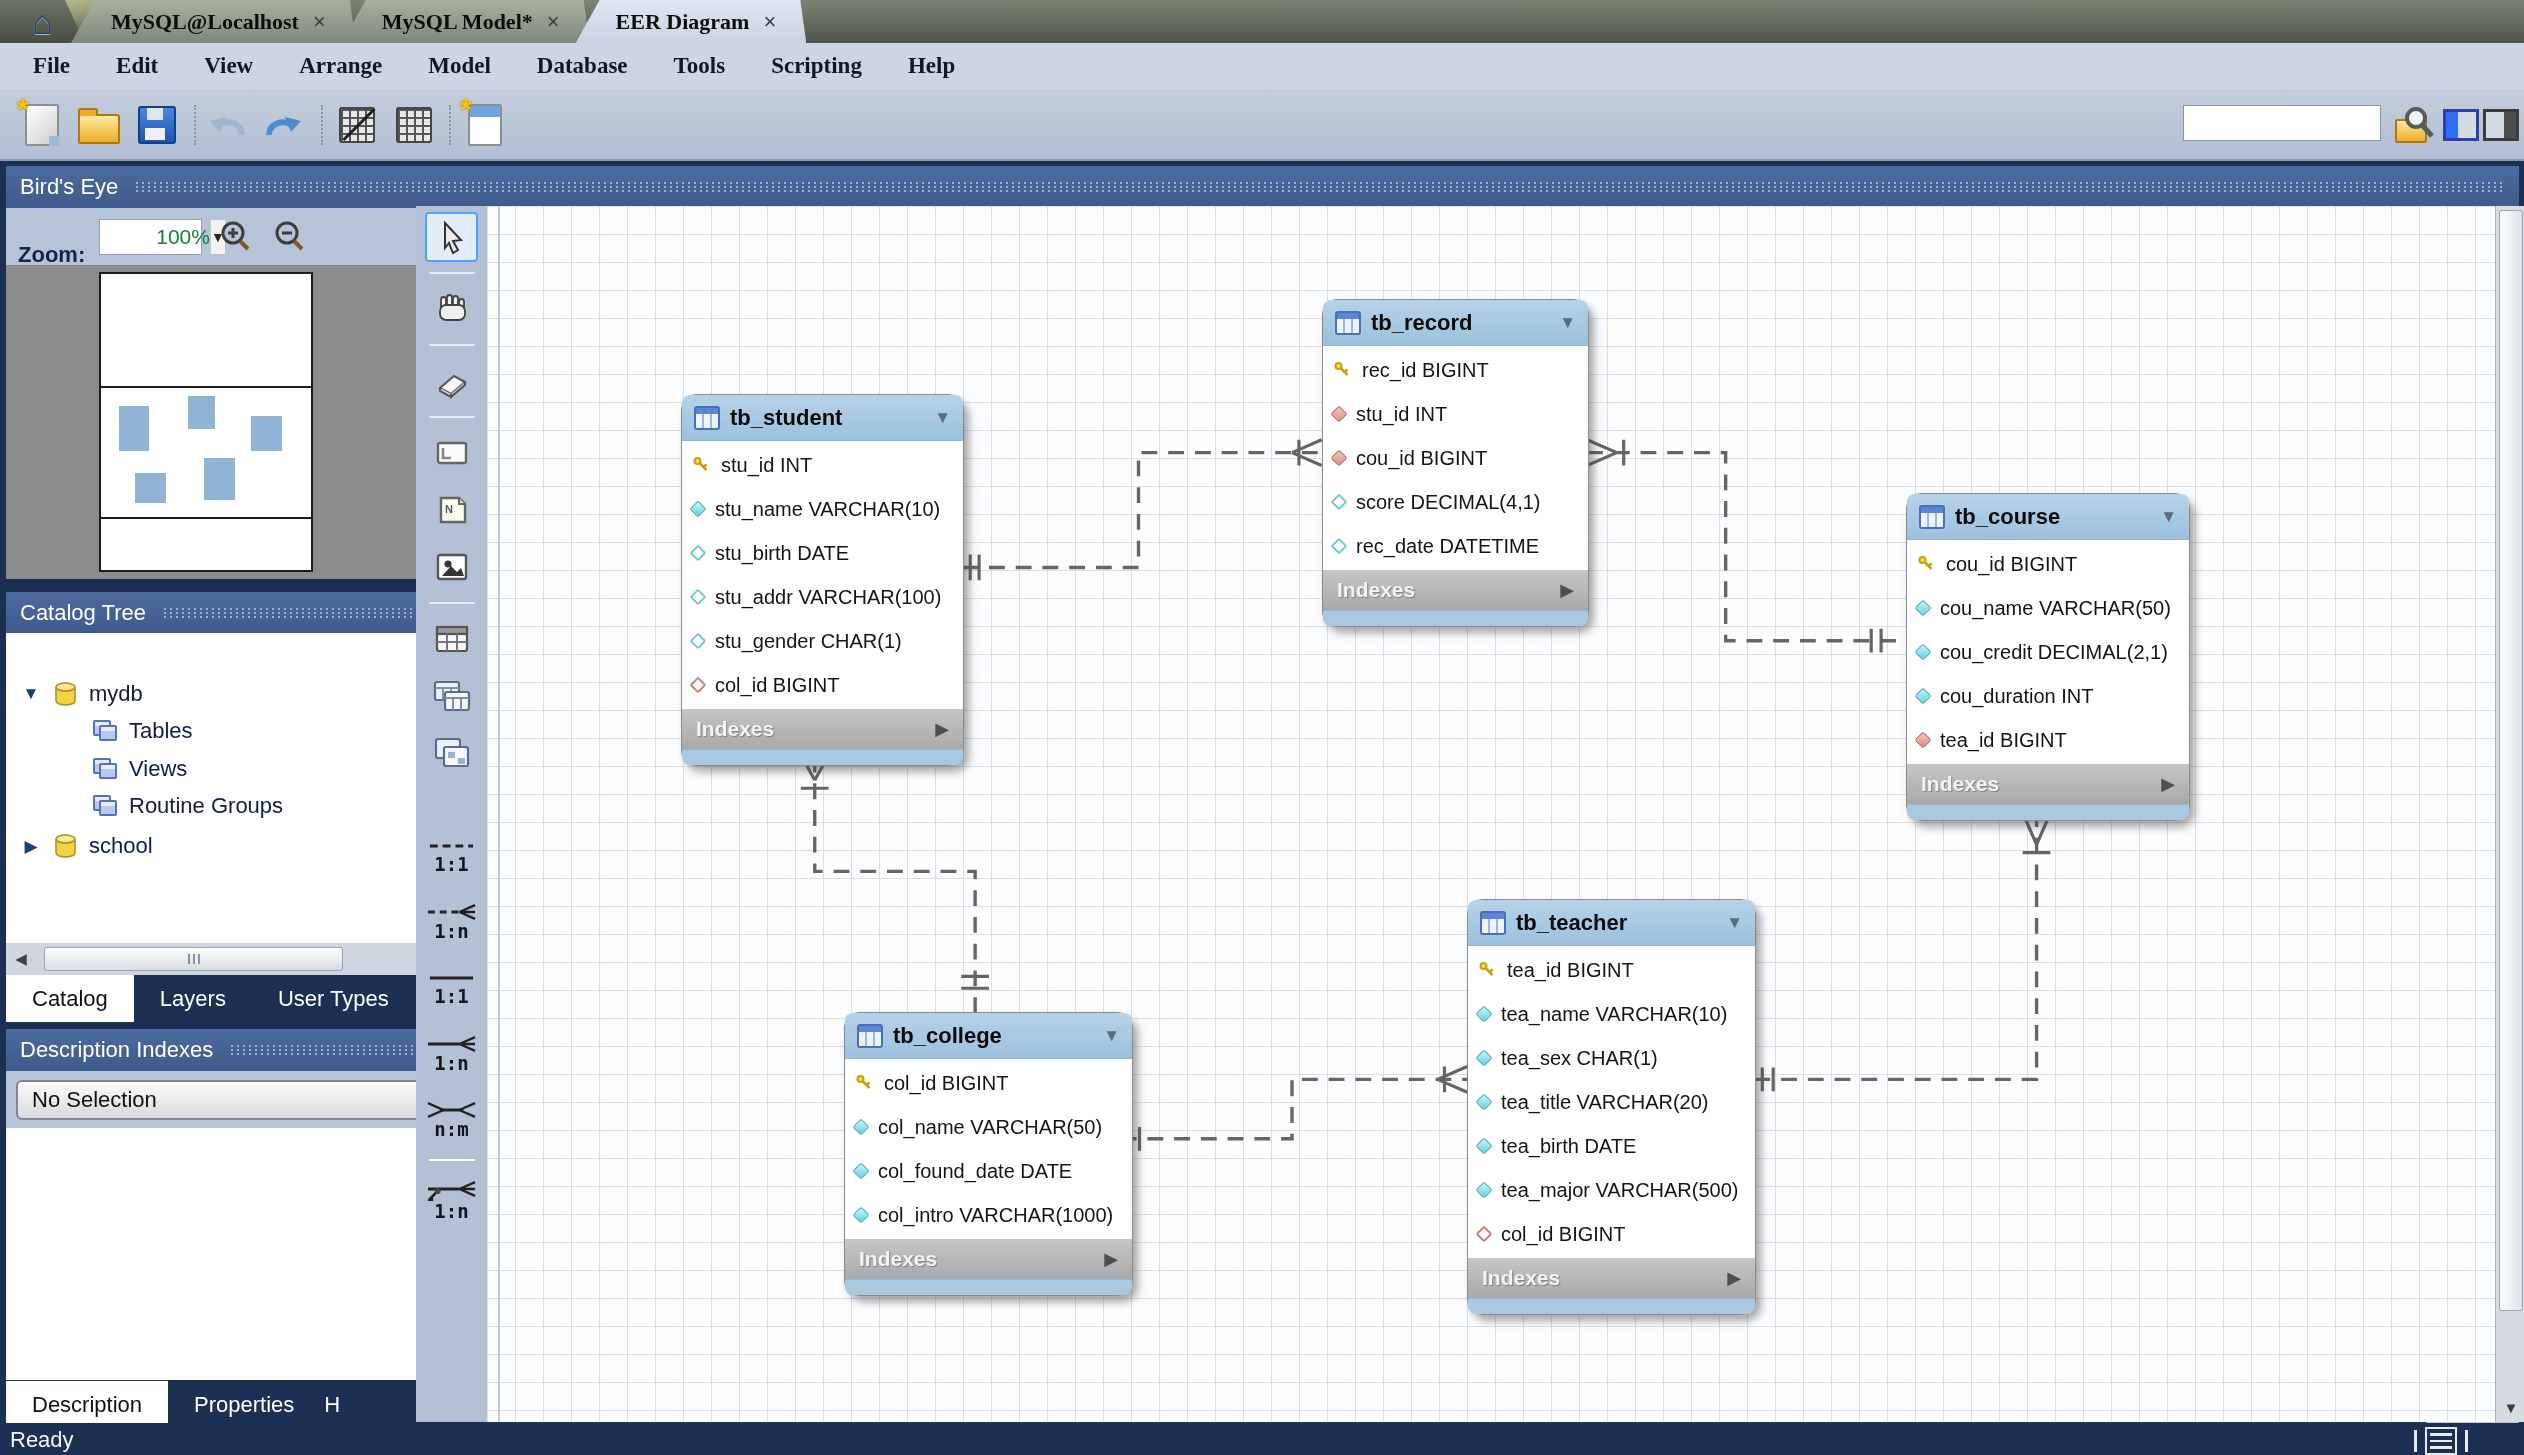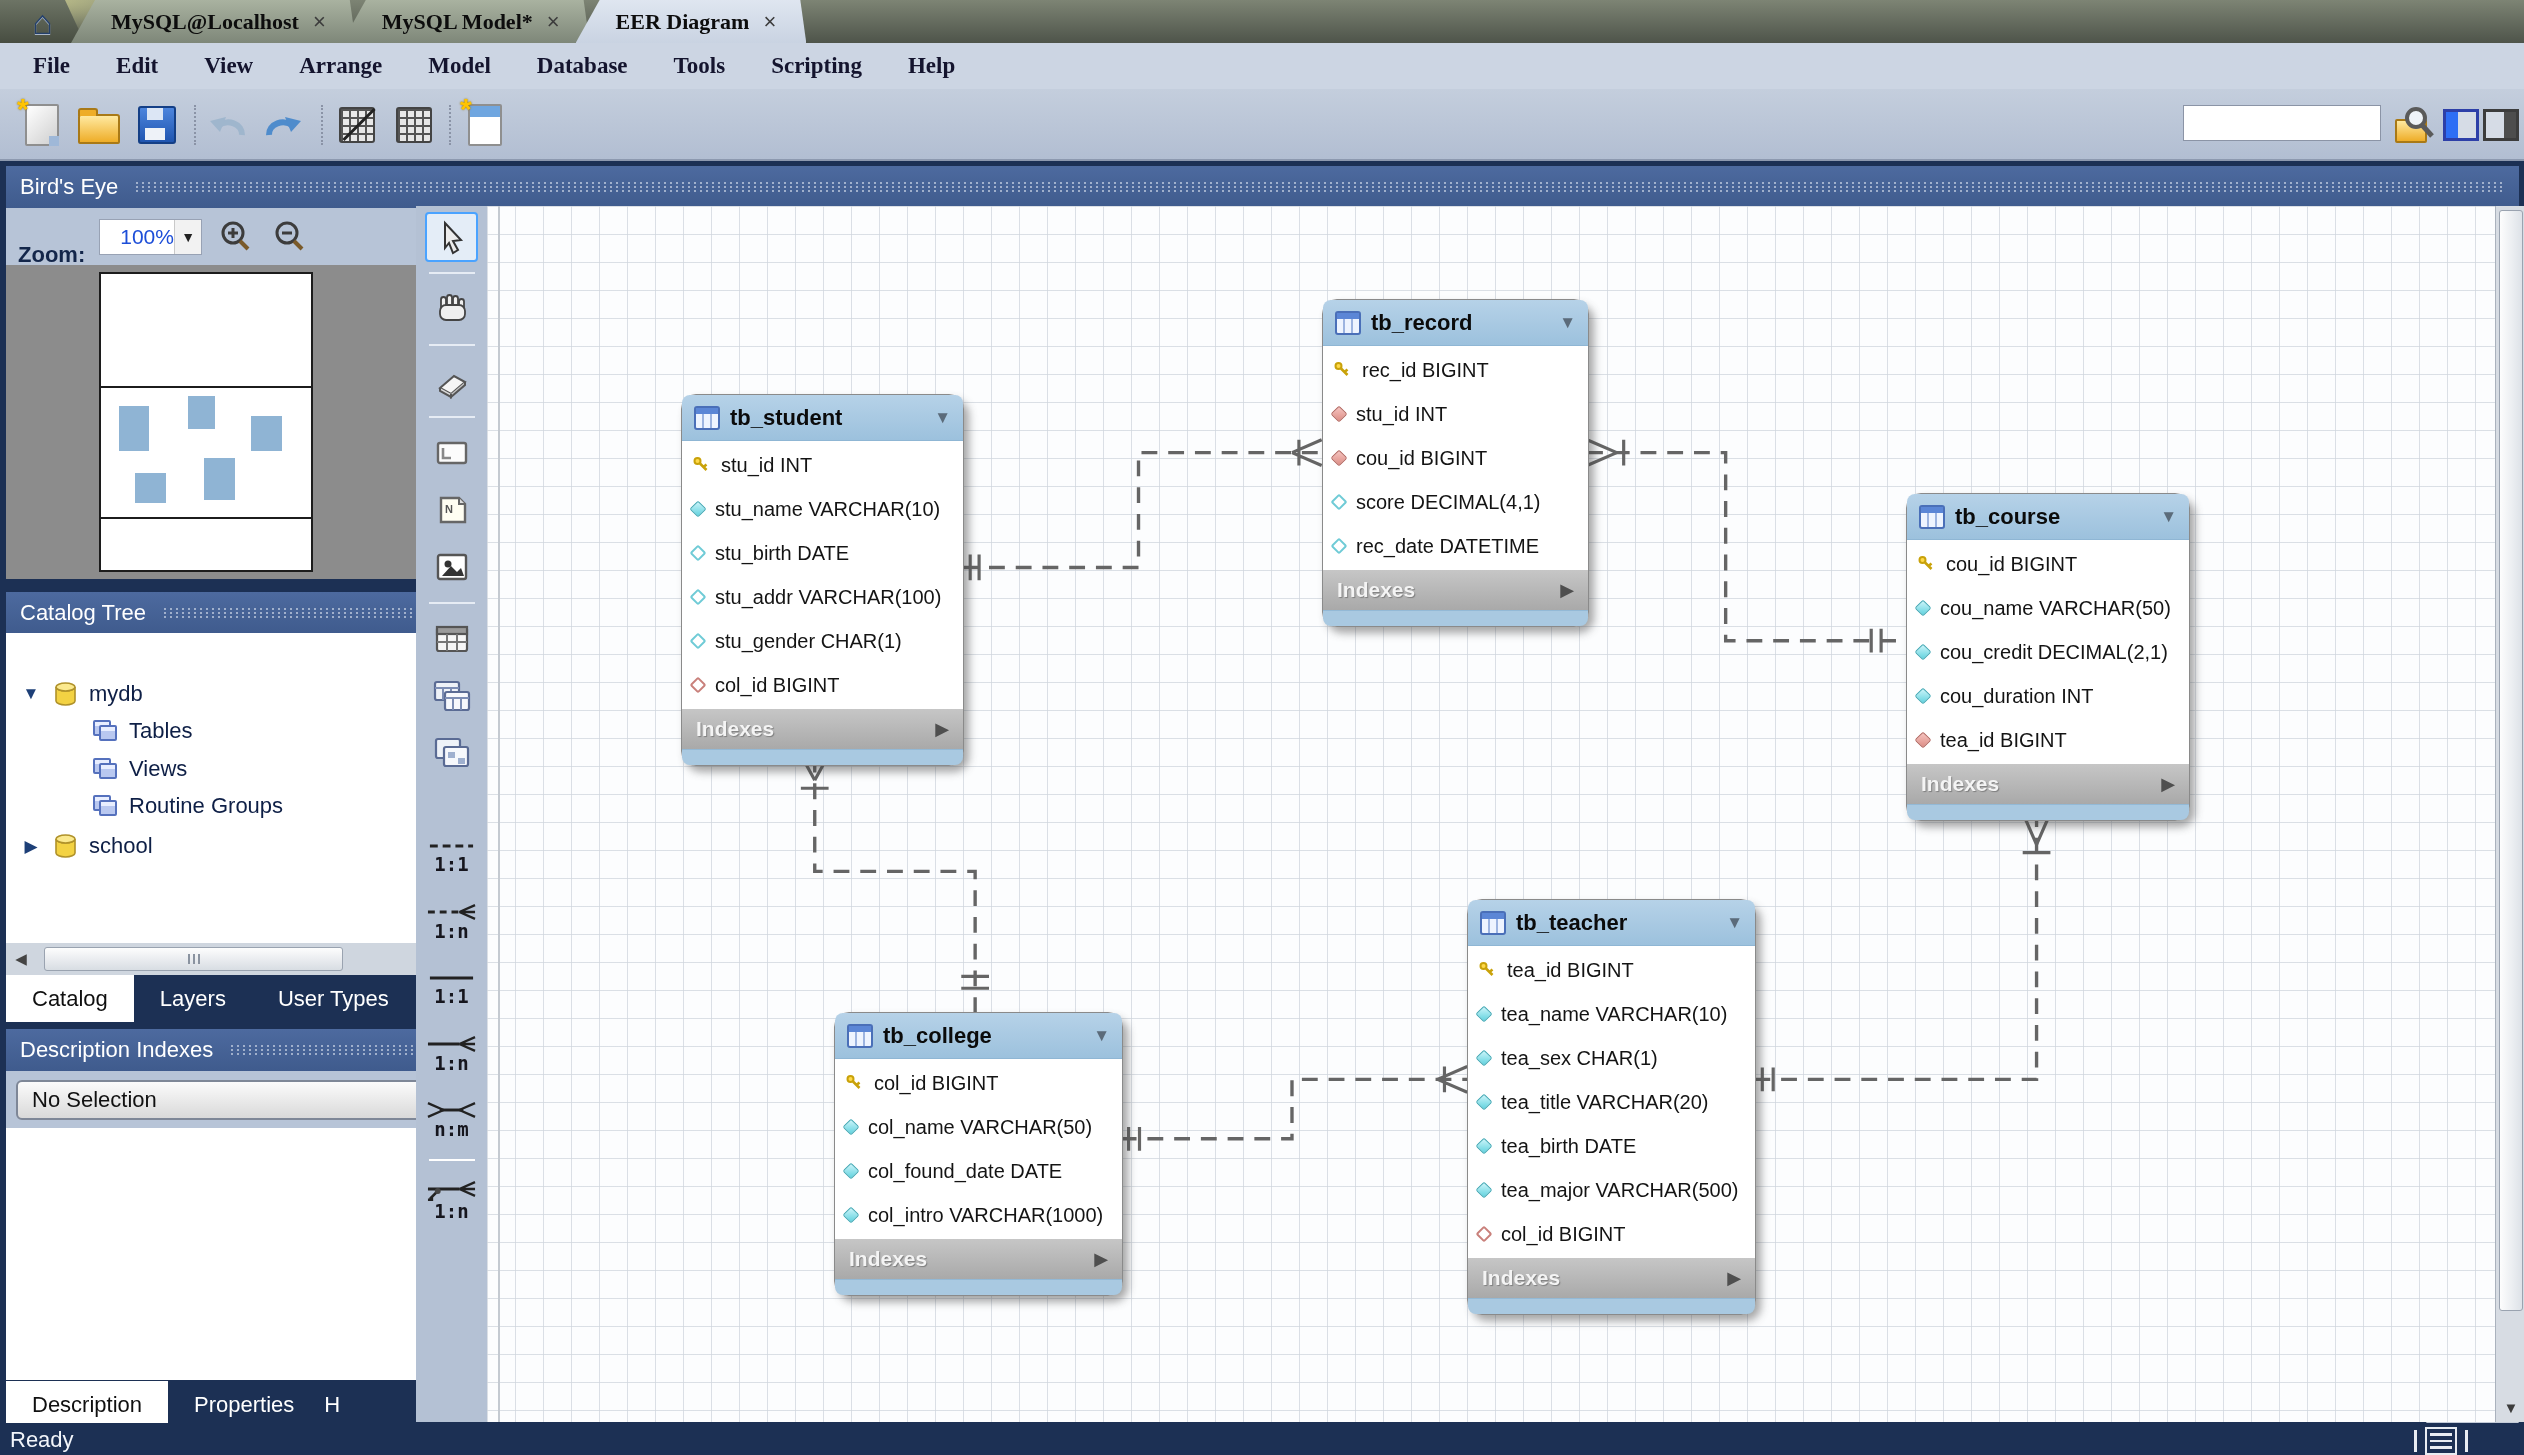--- a/index.html
+++ b/index.html
@@ -62,21 +62,21 @@
   #main{position:absolute;left:0;top:161px;width:2525px;height:1261px;background:#1c3054;}
   
   .shead{position:absolute;left:6px;right:6px;height:42px;display:flex;align-items:center;
     background:linear-gradient(#4d6a9f,#3f5b8d);color:#fff;font-size:22px;padding:0 14px;box-sizing:border-box;}
   .dots{flex:1;height:12px;margin-left:16px;
     background-image:radial-gradient(rgba(235,240,248,.55) 1.2px,transparent 1.3px);background-size:6px 4px;}
   .panel{position:absolute;left:6px;right:6px;background:#b7c4d7;}
   #zoomrow{top:47px;height:57px;display:flex;align-items:center;gap:14px;padding:0 12px;box-sizing:border-box;}
   #zoomrow .zlabel{font-size:22px;font-weight:bold;color:#13264a;margin-top:37px;}
   .combo{width:103px;height:36px;background:#fff;border:1px solid #98a2b4;display:flex;align-items:center;box-sizing:border-box;}
-  .combo .cval{flex:1;font-size:21px;color:#1d4ed8;padding-left:20px;}
+  .combo .cval{flex:1;font-size:21px;color:#15803d;padding-left:20px;margin-left:36px;}
   .combo .carr{width:28px;height:100%;background:#f2f2f2;display:flex;align-items:center;justify-content:center;
     color:#222;font-size:14px;border-left:1px solid #c9c9c9;}
   #birdview{top:104px;height:314px;background:#8c8c8c;overflow:hidden;}
   .bpage{position:absolute;left:93px;top:7px;width:214px;height:300px;background:#fff;border:2px solid #1c1c1c;box-sizing:border-box;}
   .bline{position:absolute;left:0;width:100%;height:0;border-top:2px solid #1c1c1c;}
   .brect{position:absolute;background:#8fb4d4;}
   
   #cathead{top:431px;}
   #tree{top:472px;height:310px;background:#fff;overflow:hidden;}
   .trow{position:absolute;display:flex;align-items:center;gap:10px;font-size:22px;color:#0e1f46;height:34px;}
@@ -647,21 +647,21 @@
           <span class="ctext">tea_id BIGINT</span>
           </div>
       </div>
       <div class="idx">
         <span class="ilab">Indexes</span>
           <span class="iarr">▶</span>
       </div>
       <div class="ft"></div>
     </div>
 
-    <div class="tbl" style="left:347px;top:806px;width:287px">
+    <div class="tbl" style="left:357px;top:806px;width:287px">
       <div class="tbl-h">
         <svg width="26" height="24" viewBox="0 0 26 24">
             <rect x="1" y="1" width="24" height="22" rx="2" fill="#eef4ff" stroke="#4a6fb8" stroke-width="2"></rect>
             <rect x="2" y="2" width="22" height="6" fill="#5b86d6"></rect>
             <path d="M9 8 V22 M17 8 V22" stroke="#9db4e0" stroke-width="2"></path>
           </svg>
         <span class="ttl">tb_college</span>
         <span class="car">▼</span>
       </div>
       <div class="trows">

